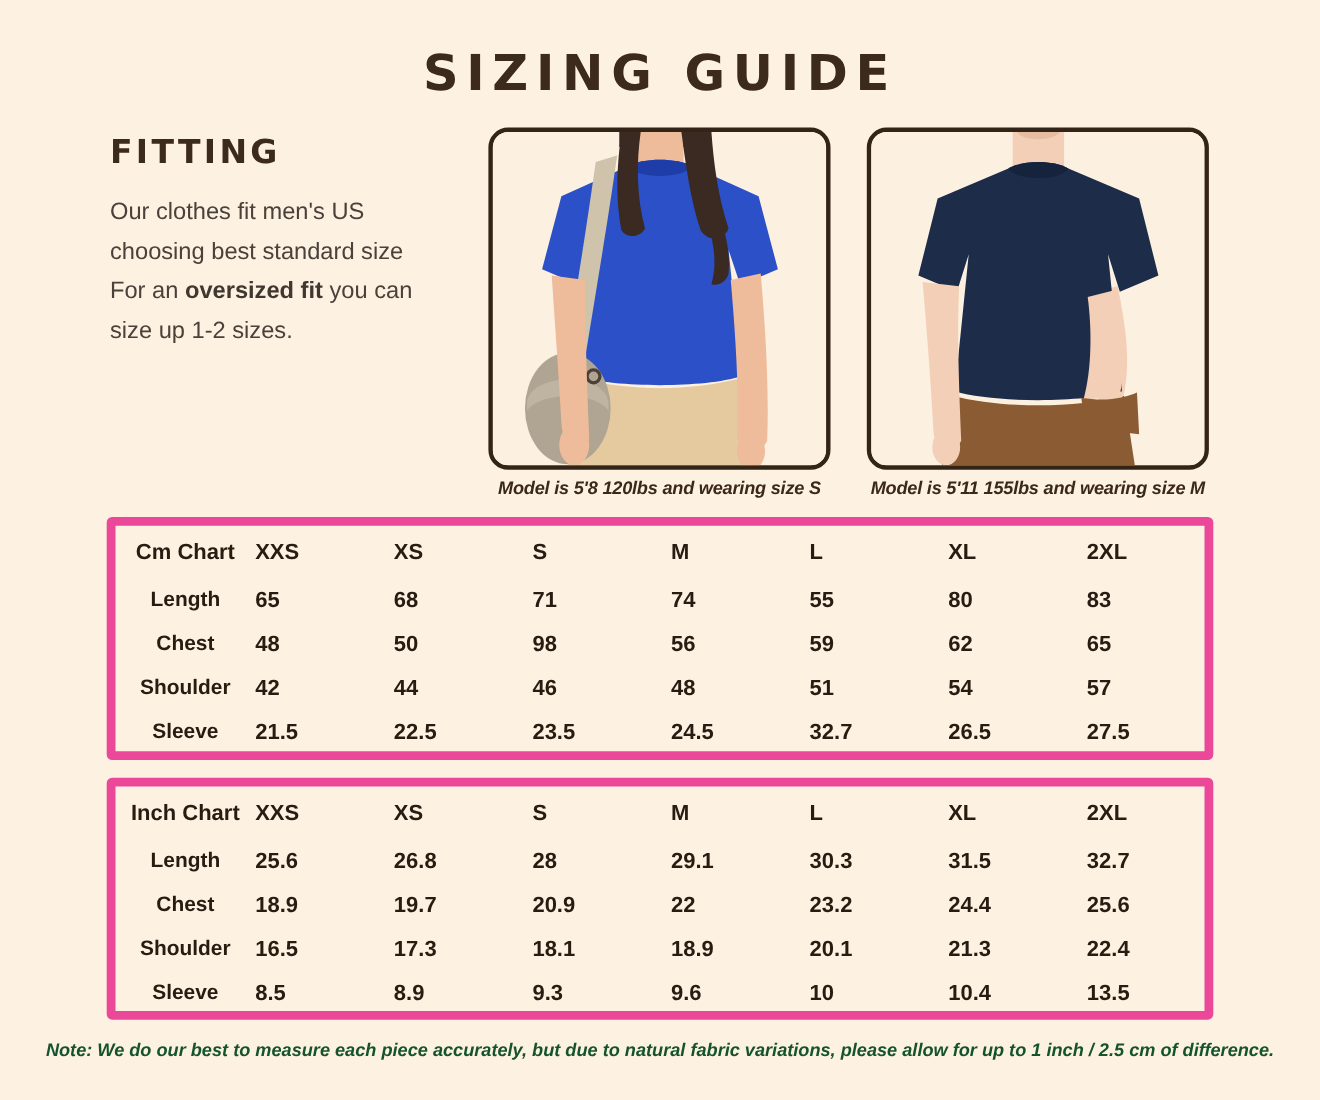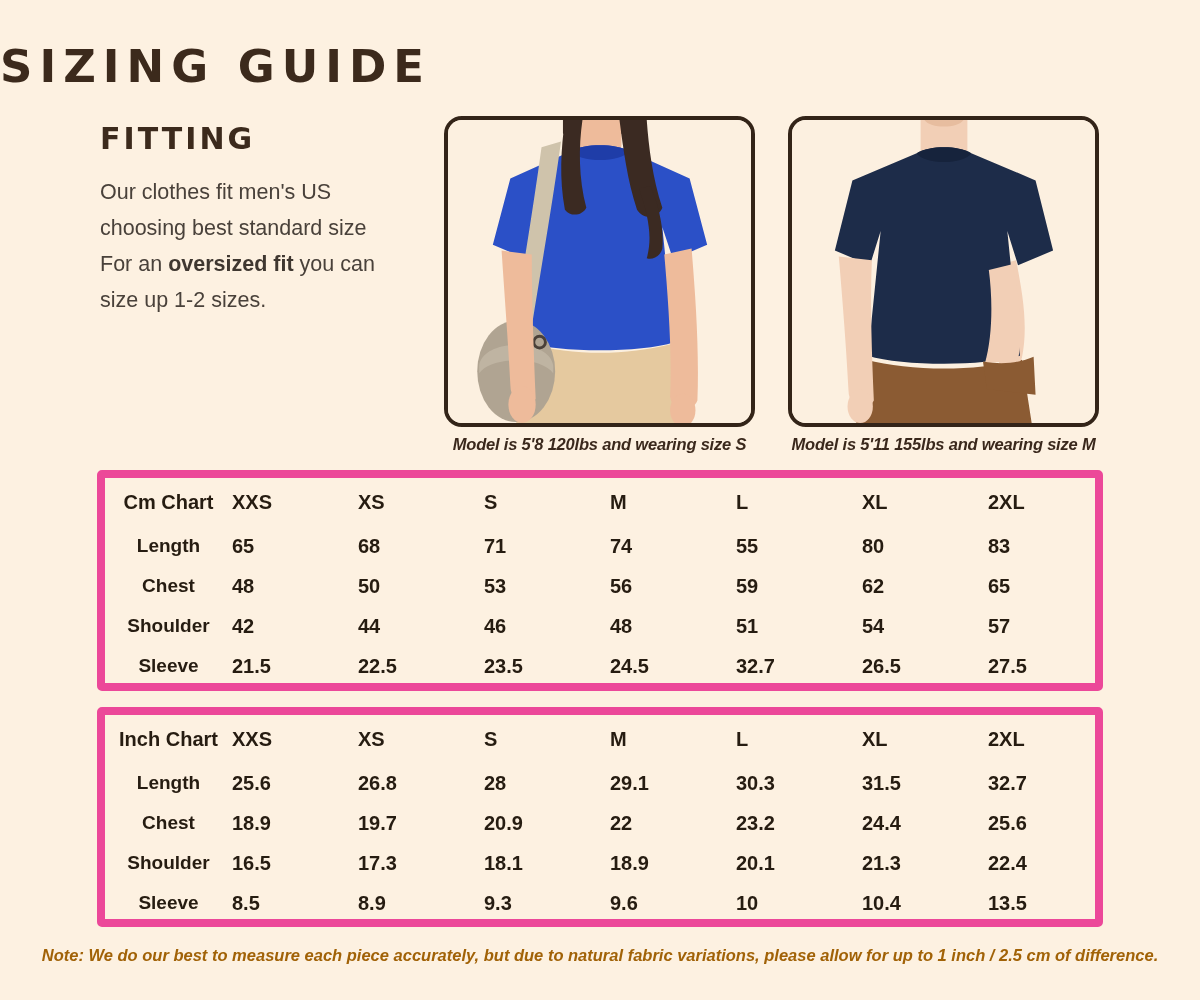--- a/index.html
+++ b/index.html
@@ -4,21 +4,21 @@
 <style>
   * { margin:0; padding:0; box-sizing:border-box; }
   html,body { background:#fdf1e1; }
   .page {
     position:relative; width:1200px; height:1000px;
     background:#fdf1e1; overflow:hidden;
     font-family:"Liberation Sans", sans-serif; color:#3c2a1c;
   }
   .title {
     position:absolute; top:40px; left:0; width:1200px;
-    font-family:"DejaVu Sans", sans-serif;
+    text-align:center; font-family:"DejaVu Sans", sans-serif;
     font-weight:bold; font-size:45px; letter-spacing:7px; color:#3c2a1c;
   }
   .fitting-heading {
     position:absolute; left:100px; top:121px;
     font-family:"DejaVu Sans", sans-serif;
     font-weight:bold; font-size:30px; letter-spacing:3px; color:#3c2a1c;
   }
   .fitting-text {
     position:absolute; left:100px; top:174px; width:350px;
     font-size:21.5px; line-height:36px; color:#49413a;
@@ -53,21 +53,21 @@
   .size-table col.c  { width:126px; }
   .size-table tr.hdr { height:48px; }
   .size-table tr.row { height:40px; }
   .size-table th, .size-table td { vertical-align:middle; text-align:left; padding:0; }
   .size-table th { font-weight:bold; font-size:20px; }
   .size-table td { font-size:20px; font-weight:bold; }
   .size-table th.rowlabel { text-align:center; font-size:19px; }
   .size-table tr.hdr th.rowlabel { font-size:20px; }
   .note {
     position:absolute; top:946px; left:0; width:1200px; text-align:center;
-    font-weight:bold; font-style:italic; font-size:16.5px; color:#a16207;
+    font-weight:bold; font-style:italic; font-size:16.5px; color:#14532d;
   }
 </style>
 </head>
 <body>
 
 <div class="page">
 
   <div class="title">SIZING GUIDE</div>
 
   <div class="fitting-heading">FITTING</div>
@@ -150,21 +150,21 @@
           <td>71</td>
           <td>74</td>
           <td>55</td>
           <td>80</td>
           <td>83</td>
         </tr>
         <tr class="row">
           <th class="rowlabel">Chest</th>
           <td>48</td>
           <td>50</td>
-          <td>53</td>
+          <td>98</td>
           <td>56</td>
           <td>59</td>
           <td>62</td>
           <td>65</td>
         </tr>
         <tr class="row">
           <th class="rowlabel">Shoulder</th>
           <td>42</td>
           <td>44</td>
           <td>46</td>

